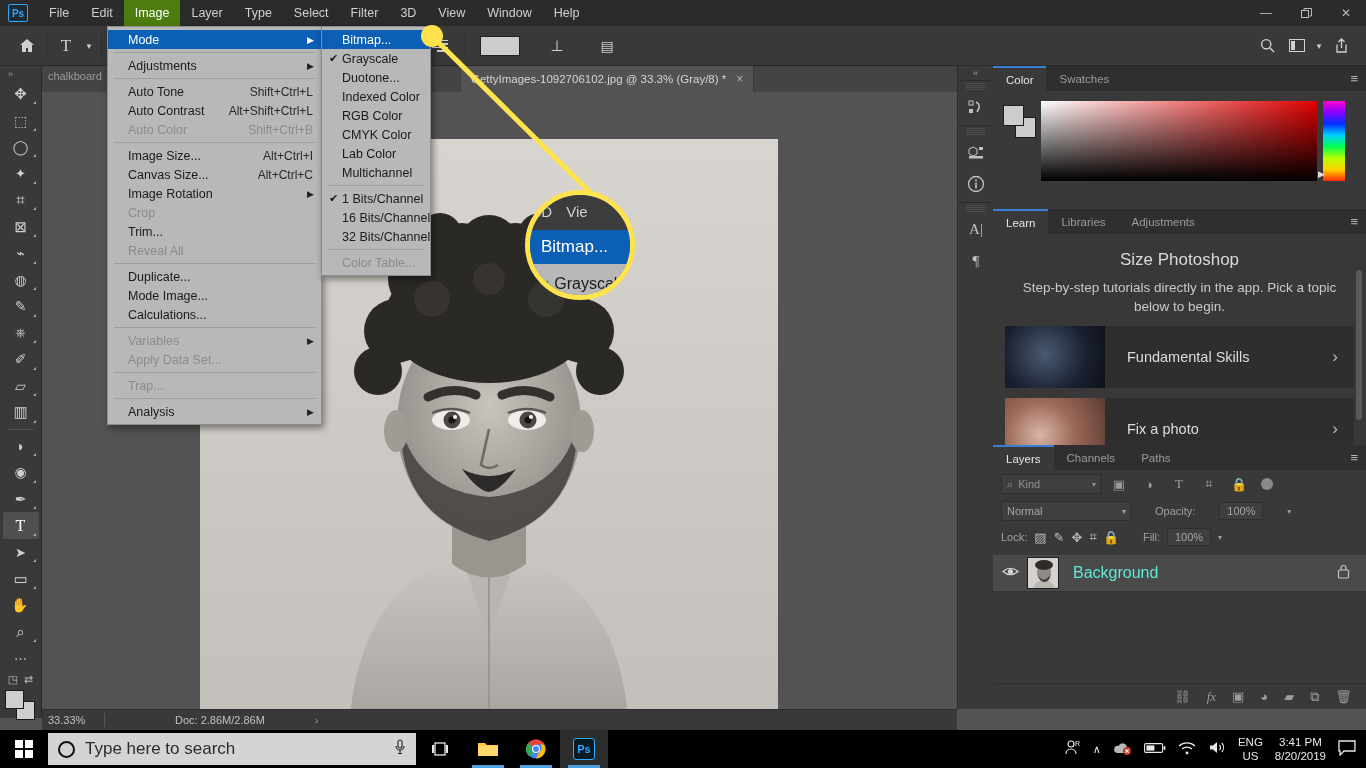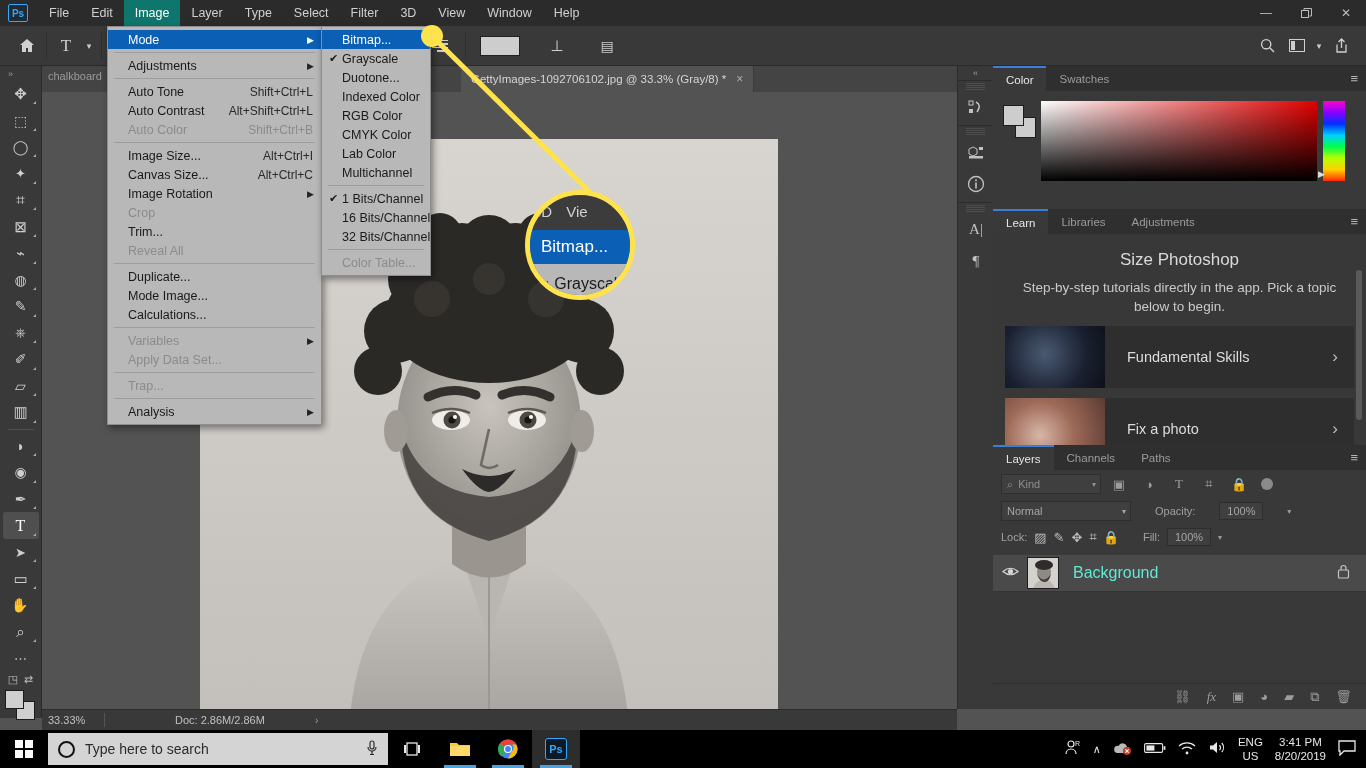--- a/index.html
+++ b/index.html
@@ -23,21 +23,21 @@
     width: 20px; height: 18px; margin-left: 8px; margin-right: 10px;
     border: 1px solid #31a8ff; border-radius: 2px;
     color: #31a8ff; font-size: 10px; font-weight: bold;
     display: flex; align-items: center; justify-content: center;
     background: #1f2a33;
   }
   .menu-item {
     padding: 4px 11px; font-size: 12.5px; color: #d0d0d0; cursor: default;
     line-height: 18px;
   }
-  .menu-item.active { background: #0f766e; color: #fff; }
+  .menu-item.active { background: #4d7c0f; color: #fff; }
   .win-ctrls { position: absolute; right: 0; top: 0; height: 26px; display: flex; }
   .win-btn {
     width: 40px; height: 26px; display: flex; align-items: center;
     justify-content: center; color: #bbb; font-size: 12px;
   }
 
   
   .optionsbar {
     position: absolute; left: 0; top: 26px; width: 1366px; height: 40px;
     background: #393939; border-bottom: 1px solid #2a2a2a;
@@ -276,22 +276,22 @@
 
   
   .taskbar {
     position: absolute; left: 0; top: 730px; width: 1366px; height: 38px;
     background: #000; display: flex; align-items: center;
   }
   .tb-start { width: 48px; height: 38px; display: flex; align-items: center; justify-content: center; }
   .winlogo { display: grid; grid-template-columns: 8px 8px; grid-template-rows: 8px 8px; gap: 2px; }
   .winlogo i { background: #fff; display: block; }
   .tb-search {
-    width: 340px; height: 32px; background: #d4d4d4; display: flex;
-    align-items: center; color: #2b2b2b; font-size: 14px; padding: 16px 10px; gap: 10px;
+    width: 368px; height: 32px; background: #d4d4d4; display: flex;
+    align-items: center; color: #2b2b2b; font-size: 17px; padding: 16px 10px; gap: 10px;
   }
   .tb-search .circ { width: 17px; height: 17px; border: 2px solid #111; border-radius: 50%; flex: none;}
   .tb-search .txt { flex: 1; }
   .tb-app {
     width: 48px; height: 38px; display: flex; align-items: center;
     justify-content: center; position: relative;
   }
   .tb-app.active { background: #2d2d2d; }
   .tb-app.active::after, .tb-app.open::after {
     content: ''; position: absolute; left: 8px; right: 8px; bottom: 0;

